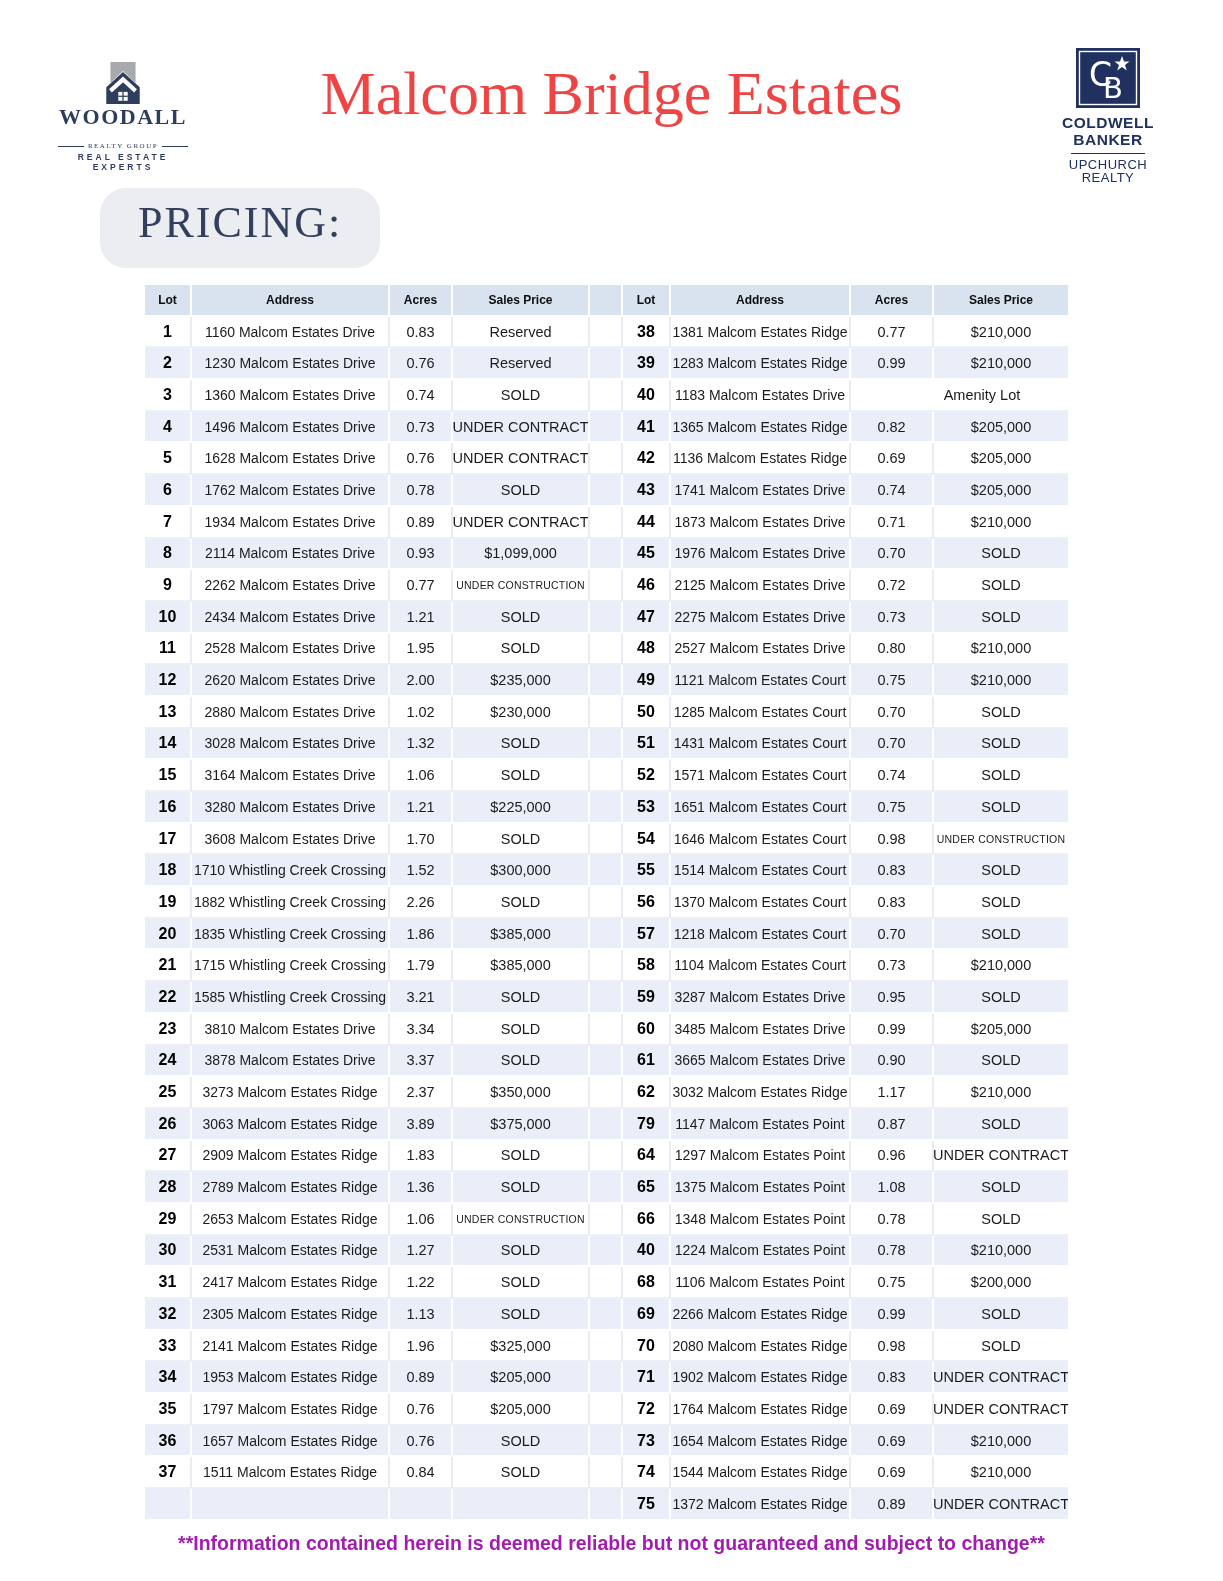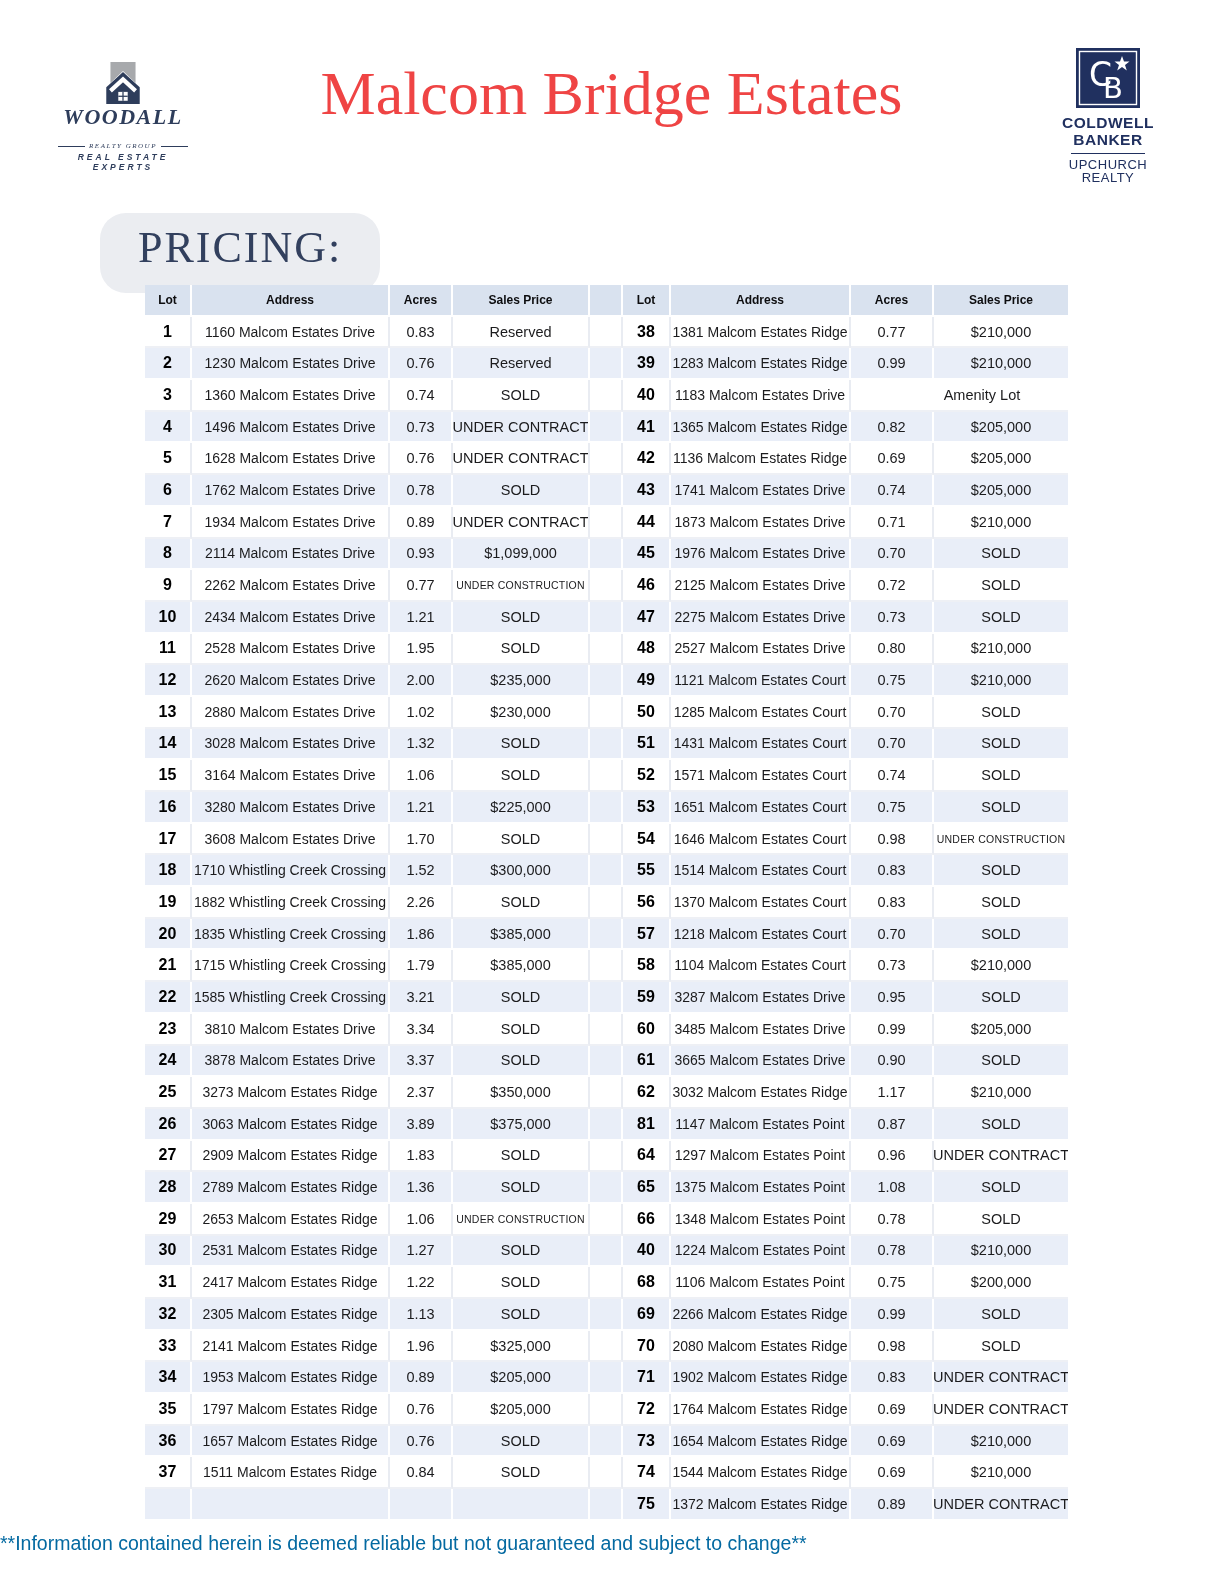--- a/index.html
+++ b/index.html
@@ -1,62 +1,62 @@
 <!DOCTYPE html>
 <html><head>
 <meta charset="utf-8">
 <style>
   html,body{margin:0;padding:0;background:#ffffff;}
   #page{position:relative;width:1223px;height:1581px;background:#ffffff;overflow:hidden;
         font-family:"Liberation Sans",sans-serif;color:#1b1b1d;}
 
   
-  .woodall{position:absolute;left:58px;top:62px;width:130px;text-align:center;color:#2e3d5b;font-style:italic;}
+  .woodall{position:absolute;left:58px;top:62px;width:130px;text-align:center;color:#2e3d5b;}
   .woodall .w-icon{display:block;margin:0 auto 2px auto;}
   .woodall .w-name{font-family:"Liberation Serif",serif;font-weight:700;font-size:22px;
                    letter-spacing:1.5px;line-height:22px;}
   .woodall .w-tag1{font-family:"Liberation Serif",serif;font-size:7px;letter-spacing:1.5px;
                    display:flex;align-items:center;gap:4px;justify-content:center;margin-top:14px;}
   .woodall .w-tag1::before,.woodall .w-tag1::after{content:"";flex:1;border-top:1px solid #2e3d5b;}
   .woodall .w-tag2{font-size:8.5px;font-weight:700;letter-spacing:3px;margin-top:2px;}
 
   .page-title{position:absolute;left:0;top:58px;width:100%;margin:0;text-align:center;
               font-family:"Liberation Serif",serif;font-weight:400;font-size:62px;color:#ef4444;}
 
   .cb{position:absolute;left:1058px;top:48px;width:100px;text-align:center;color:#20305f;}
   .cb .cb-sq{display:block;margin:0 auto 6px auto;}
   .cb .cb-l1{font-size:15.5px;font-weight:700;letter-spacing:0.5px;line-height:17px;text-align:center;}
   .cb .cb-div{width:74px;border-top:1.5px solid #20305f;margin:5px auto 4px auto;}
   .cb .cb-l3{font-size:13px;font-weight:400;letter-spacing:0.5px;line-height:13px;}
 
   
   .badge{position:absolute;left:100px;top:188px;height:80px;line-height:70px;padding:0 38px;
          background:#ebedf1;border-radius:26px;color:#32405e;
-         font-family:"Liberation Serif",serif;font-size:44px;letter-spacing:2px;margin-top:25px;}
+         font-family:"Liberation Serif",serif;font-size:44px;letter-spacing:2px;}
 
   
   .pricing-table{position:absolute;left:145px;top:285px;display:grid;
         grid-template-columns:47px 198px 63px 137px 33px 48px 180px 83px 134px;
         grid-auto-rows:31.69px;background:#ffffff;}
   .c{display:flex;align-items:center;justify-content:center;box-sizing:border-box;
      font-size:15px;white-space:nowrap;overflow:hidden;}
   .c.white{background:#ffffff;border-right:2px solid #e9ecf2;border-bottom:2px solid #eef0f5;}
   .c.shade{background:#e9eef8;border-right:2px solid #ffffff;border-bottom:2px solid #ffffff;}
   .c.head{background:#d9e2ef;border-right:2px solid #ffffff;border-bottom:2px solid #ffffff;
           font-weight:700;font-size:12px;color:#0d0d0f;}
   .c.lastcol{border-right:none;}
   .c.lot{font-weight:700;font-size:16px;color:#000;}
   .c.addr{font-size:14px;}
   .c.acres{font-size:14.5px;}
   .c.price{font-size:14.5px;}
   .c.small{font-size:10.5px;letter-spacing:0.2px;}
 
   
-  .disclaimer{position:absolute;left:0;top:1532px;width:100%;
-              font-size:19.5px;color:#0369a1;}
+  .disclaimer{position:absolute;left:0;top:1532px;width:100%;text-align:center;
+              font-size:19.5px;color:#a21caf;font-weight:bold;}
 </style>
 </head>
 <body>
 
 <div id="page">
 
   <div class="woodall">
     <svg class="w-icon" width="46" height="42" viewBox="0 0 44 40">
       <path d="M10,0 H34 V20 L22,8.5 L10,20 Z" fill="#a7a9ac"></path>
       <path d="M6,24 L22,9.5 L38,24 V40 H6 Z" fill="#2e3d5b"></path>
@@ -321,21 +321,21 @@
       <div class="c white"></div>
       <div class="c lot white">62</div>
       <div class="c addr white">3032 Malcom Estates Ridge</div>
       <div class="c acres white">1.17</div>
       <div class="c price white lastcol">$210,000</div>
       <div class="c lot shade">26</div>
       <div class="c addr shade">3063 Malcom Estates Ridge</div>
       <div class="c acres shade">3.89</div>
       <div class="c price shade">$375,000</div>
       <div class="c shade"></div>
-      <div class="c lot shade">81</div>
+      <div class="c lot shade">79</div>
       <div class="c addr shade">1147 Malcom Estates Point</div>
       <div class="c acres shade">0.87</div>
       <div class="c price shade lastcol">SOLD</div>
       <div class="c lot white">27</div>
       <div class="c addr white">2909 Malcom Estates Ridge</div>
       <div class="c acres white">1.83</div>
       <div class="c price white">SOLD</div>
       <div class="c white"></div>
       <div class="c lot white">64</div>
       <div class="c addr white">1297 Malcom Estates Point</div>

